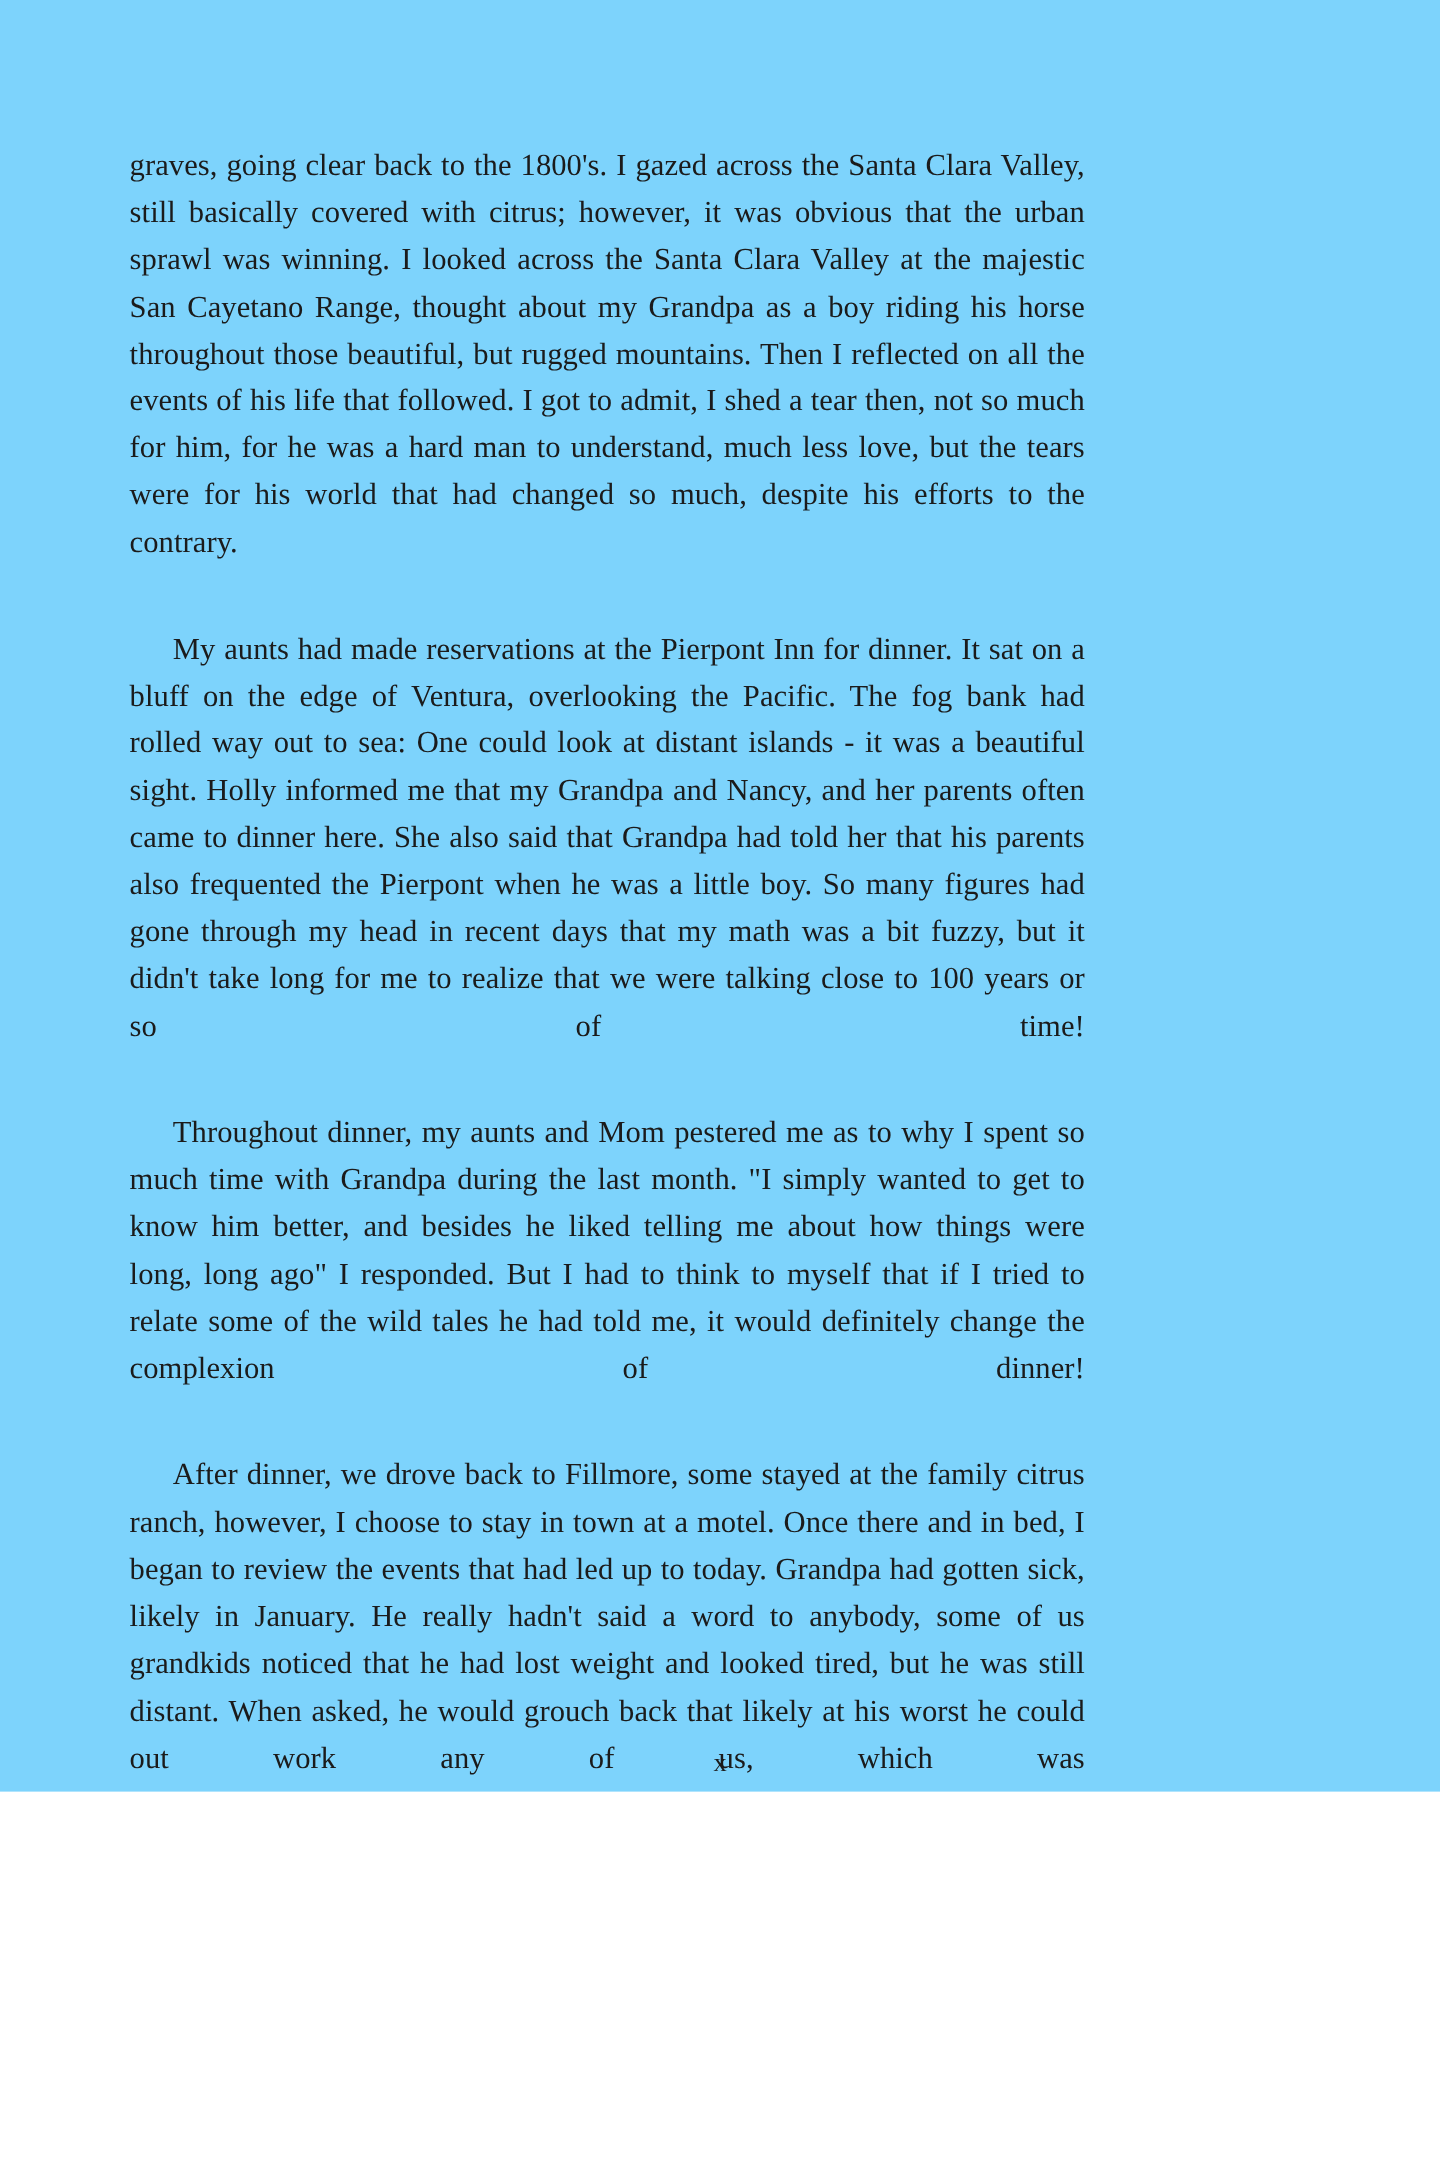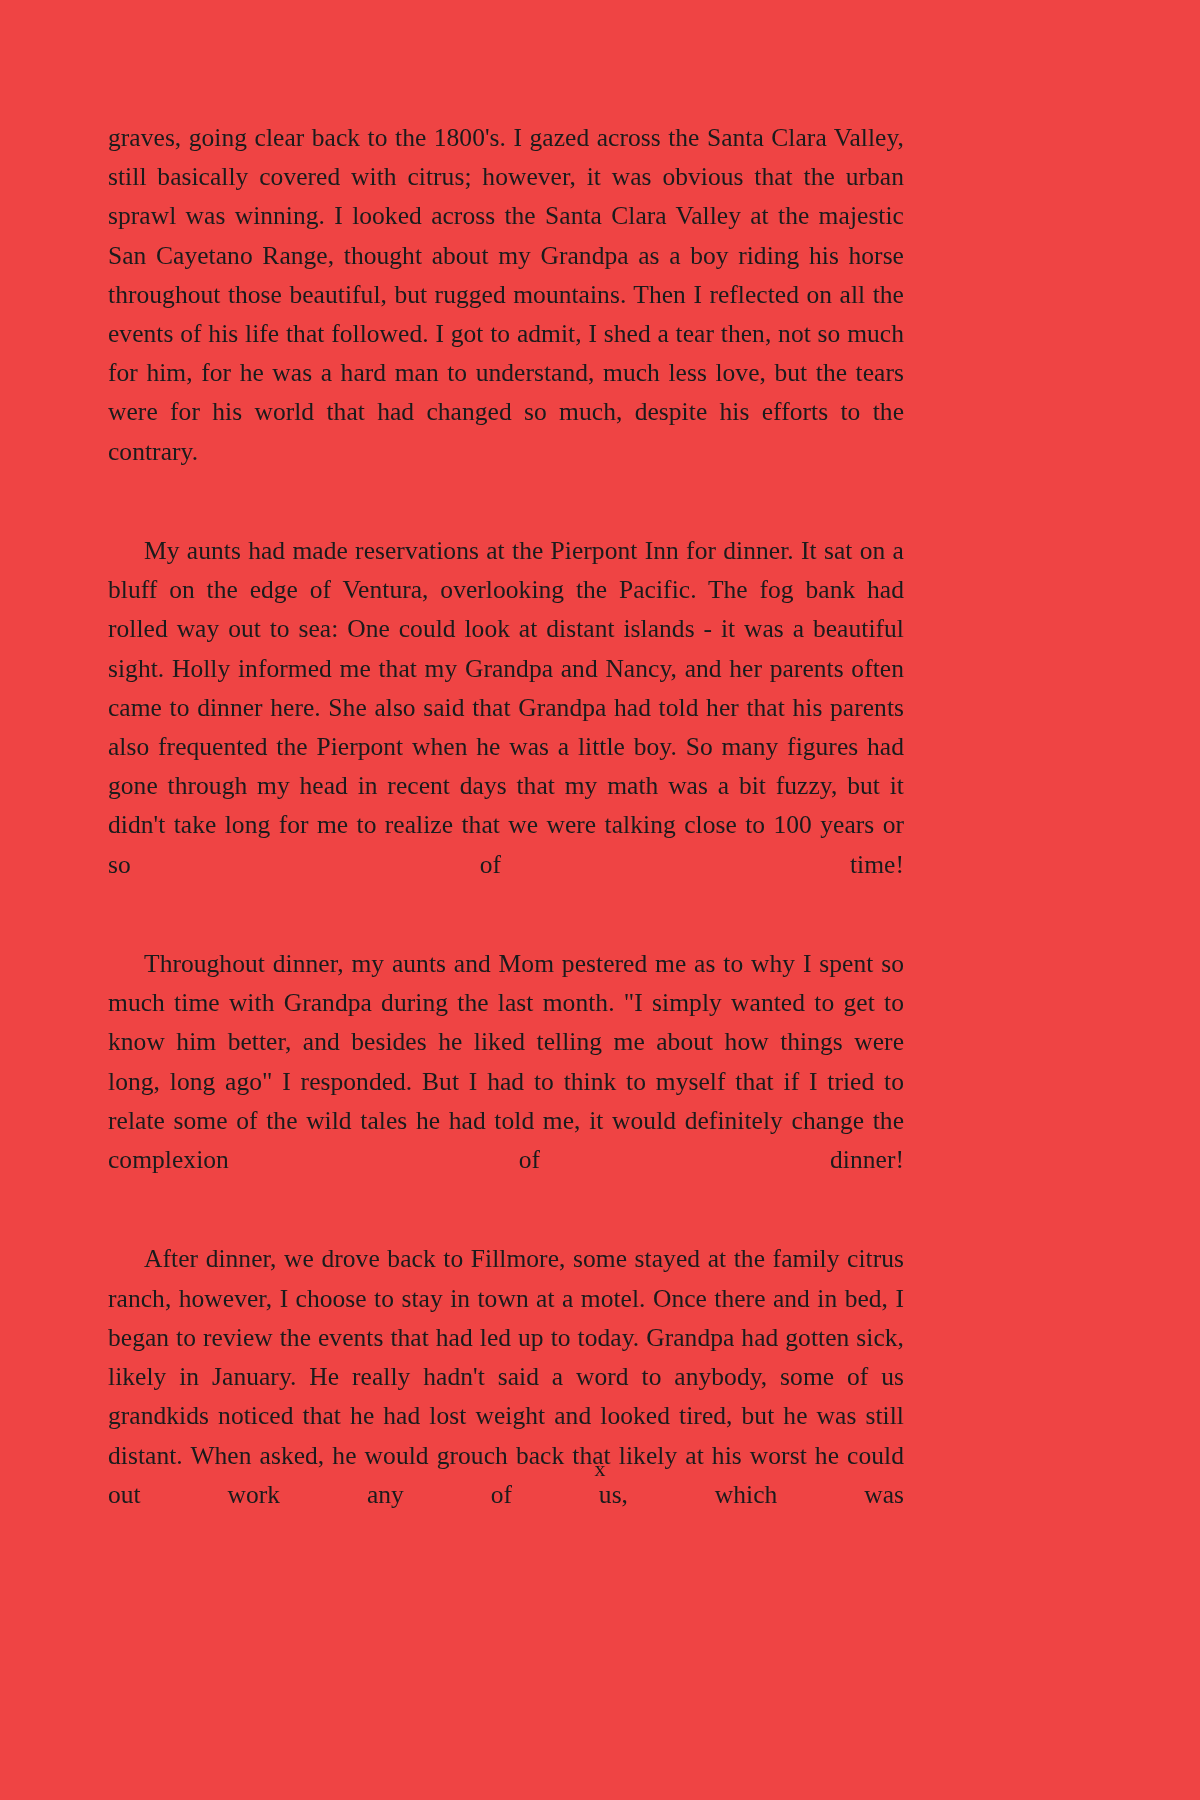--- a/index.html
+++ b/index.html
@@ -11,22 +11,22 @@
     width: 1200px;
     height: 1800px;
     font-family: "Liberation Serif", "DejaVu Serif", serif;
     color: #1a1a1a;
     overflow: hidden;
   }
 
   .page {
     position: relative;
     width: 1200px;
-    height: 1800px;
-    background: #ef4444;
+    height: 1493px;
+    background: #7dd3fc;
     box-sizing: border-box;
   }
 
   .text-block {
     position: absolute;
     left: 108px;
     top: 118px;
     width: 796px;
   }
 
@@ -39,21 +39,21 @@
     letter-spacing: 0.05px;
     word-spacing: 0.2px;
     color: #1b1b1b;
     hyphens: none;
     -webkit-hyphens: none;
   }
 
   
   .para + .para {
     text-indent: 36px;
-    margin-top: 21px;
+    margin-top: 11px;
   }
 
   
   .para:after {
     content: "";
     display: inline-block;
     width: 100%;
   }
 
   .folio {

